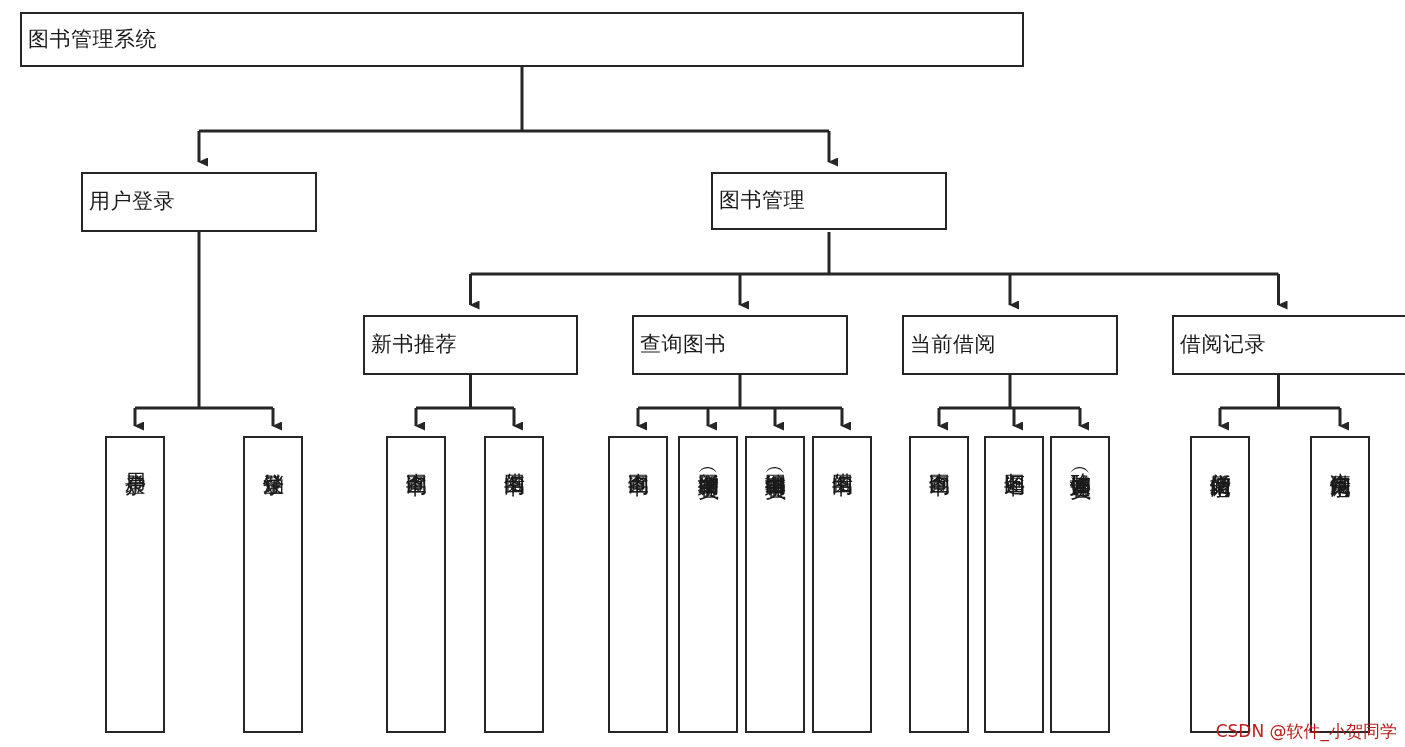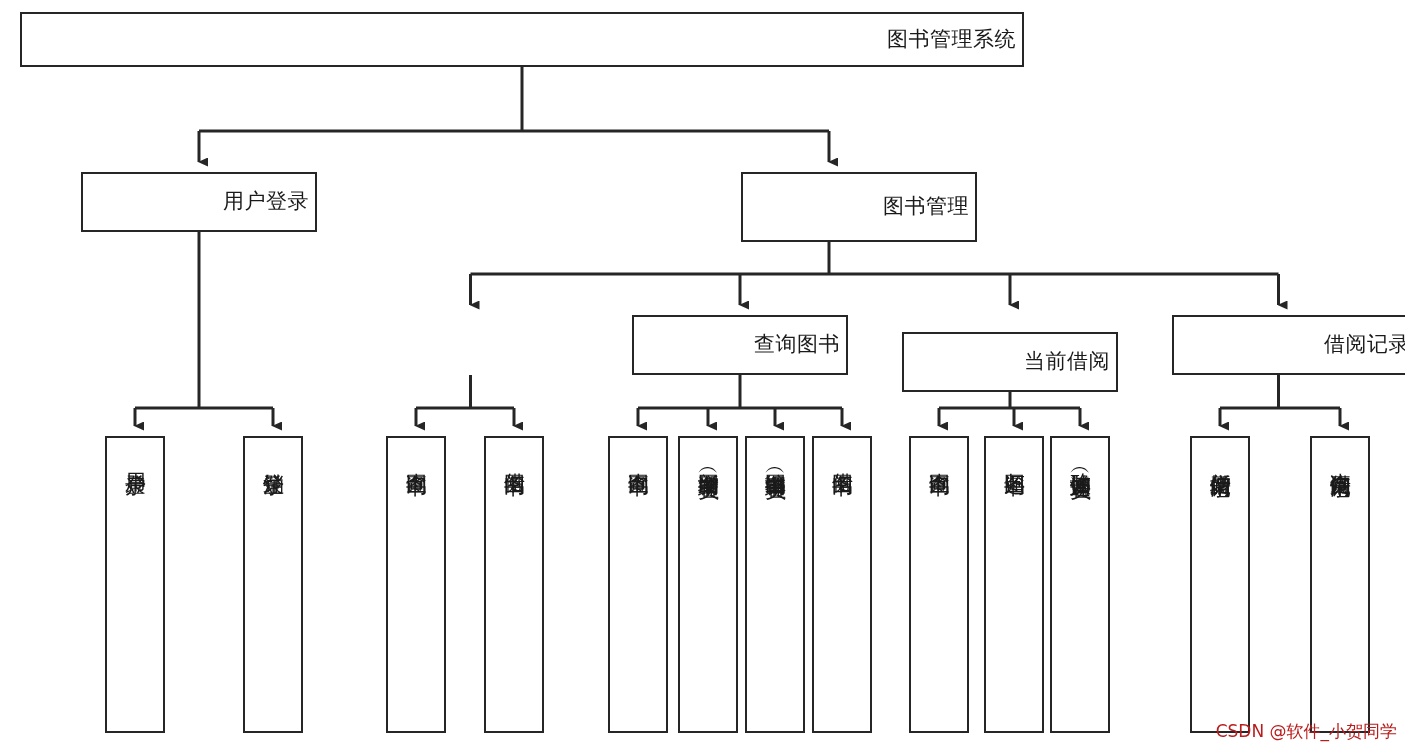--- a/index.html
+++ b/index.html
@@ -24,21 +24,21 @@
     width: 1405px;
     height: 747px;
   }
   .node-box {
     position: absolute;
     box-sizing: border-box;
     background: #ffffff;
     border: 2.5px solid #262626;
     display: flex;
     align-items: center;
-    justify-content: flex-end;
+    justify-content: flex-start;
   }
   .node-box.horizontal {
     padding: 2px 6px;
   }
   .node-label-h {
     font-size: 21px;
     color: #1a1a1a;
     line-height: 1.2;
     white-space: nowrap;
     letter-spacing: 0.5px;
@@ -115,28 +115,31 @@
       </g>
   </svg>
 
   <div class="node-box horizontal" style="left: 20px; top: 12px; width: 1004px; height: 55px;">
     <span class="node-label-h">图书管理系统</span>
   </div>
 
   <div class="node-box horizontal" style="left: 81px; top: 172px; width: 236px; height: 60px;">
     <span class="node-label-h">用户登录</span>
   </div>
-  <div class="node-box horizontal" style="left: 711px; top: 172px; width: 236px; height: 70px; margin-left: 30px;">
+  <div class="node-box horizontal" style="left: 711px; top: 172px; width: 236px; height: 58px;">
     <span class="node-label-h">图书管理</span>
   </div>
 
+  <div class="node-box horizontal" style="left: 363px; top: 315px; width: 215px; height: 60px;">
+    <span class="node-label-h">新书推荐</span>
+  </div>
   <div class="node-box horizontal" style="left: 632px; top: 315px; width: 216px; height: 60px;">
     <span class="node-label-h">查询图书</span>
   </div>
-  <div class="node-box horizontal" style="left: 902px; top: 332px; width: 216px; height: 60px;">
+  <div class="node-box horizontal" style="left: 902px; top: 315px; width: 216px; height: 60px;">
     <span class="node-label-h">当前借阅</span>
   </div>
   <div class="node-box horizontal" style="left: 1172px; top: 315px; width: 246px; height: 60px;">
     <span class="node-label-h">借阅记录</span>
   </div>
 
   <div class="node-box vertical" style="left: 105px; top: 436px; width: 60px; height: 297px;">
     <span class="node-label-v">用户登录</span>
   </div>
   <div class="node-box vertical" style="left: 243px; top: 436px; width: 60px; height: 297px;">

